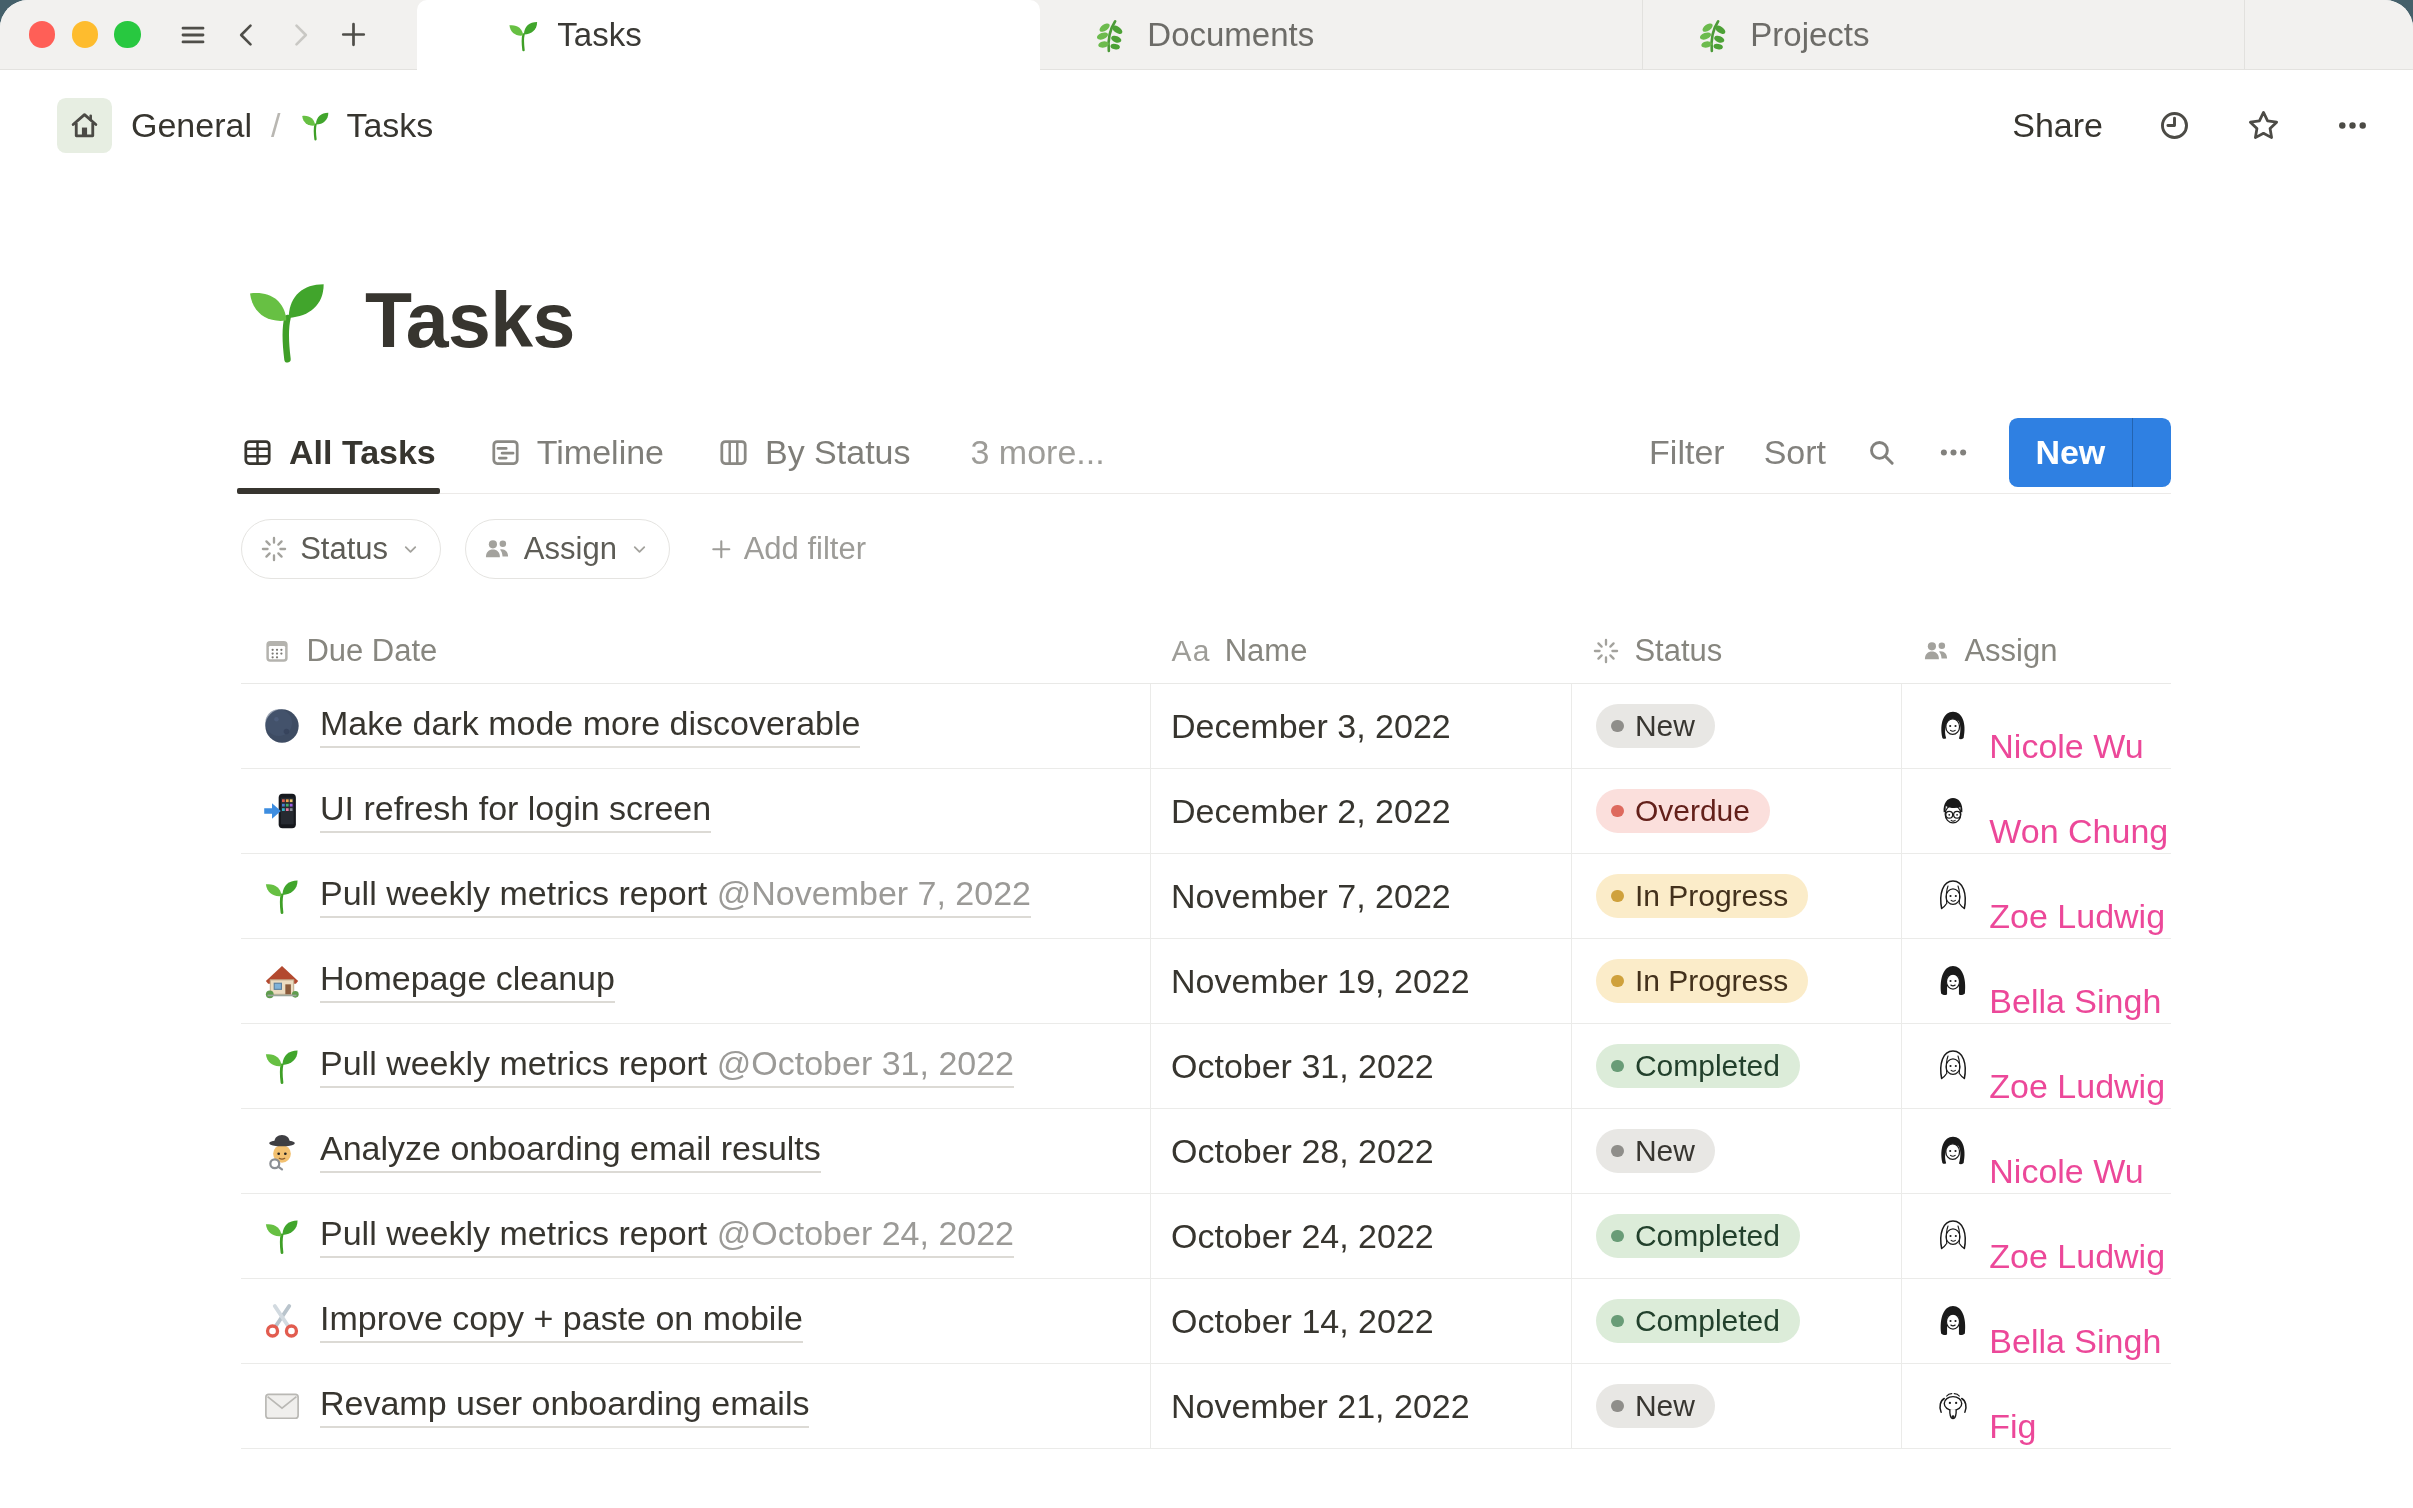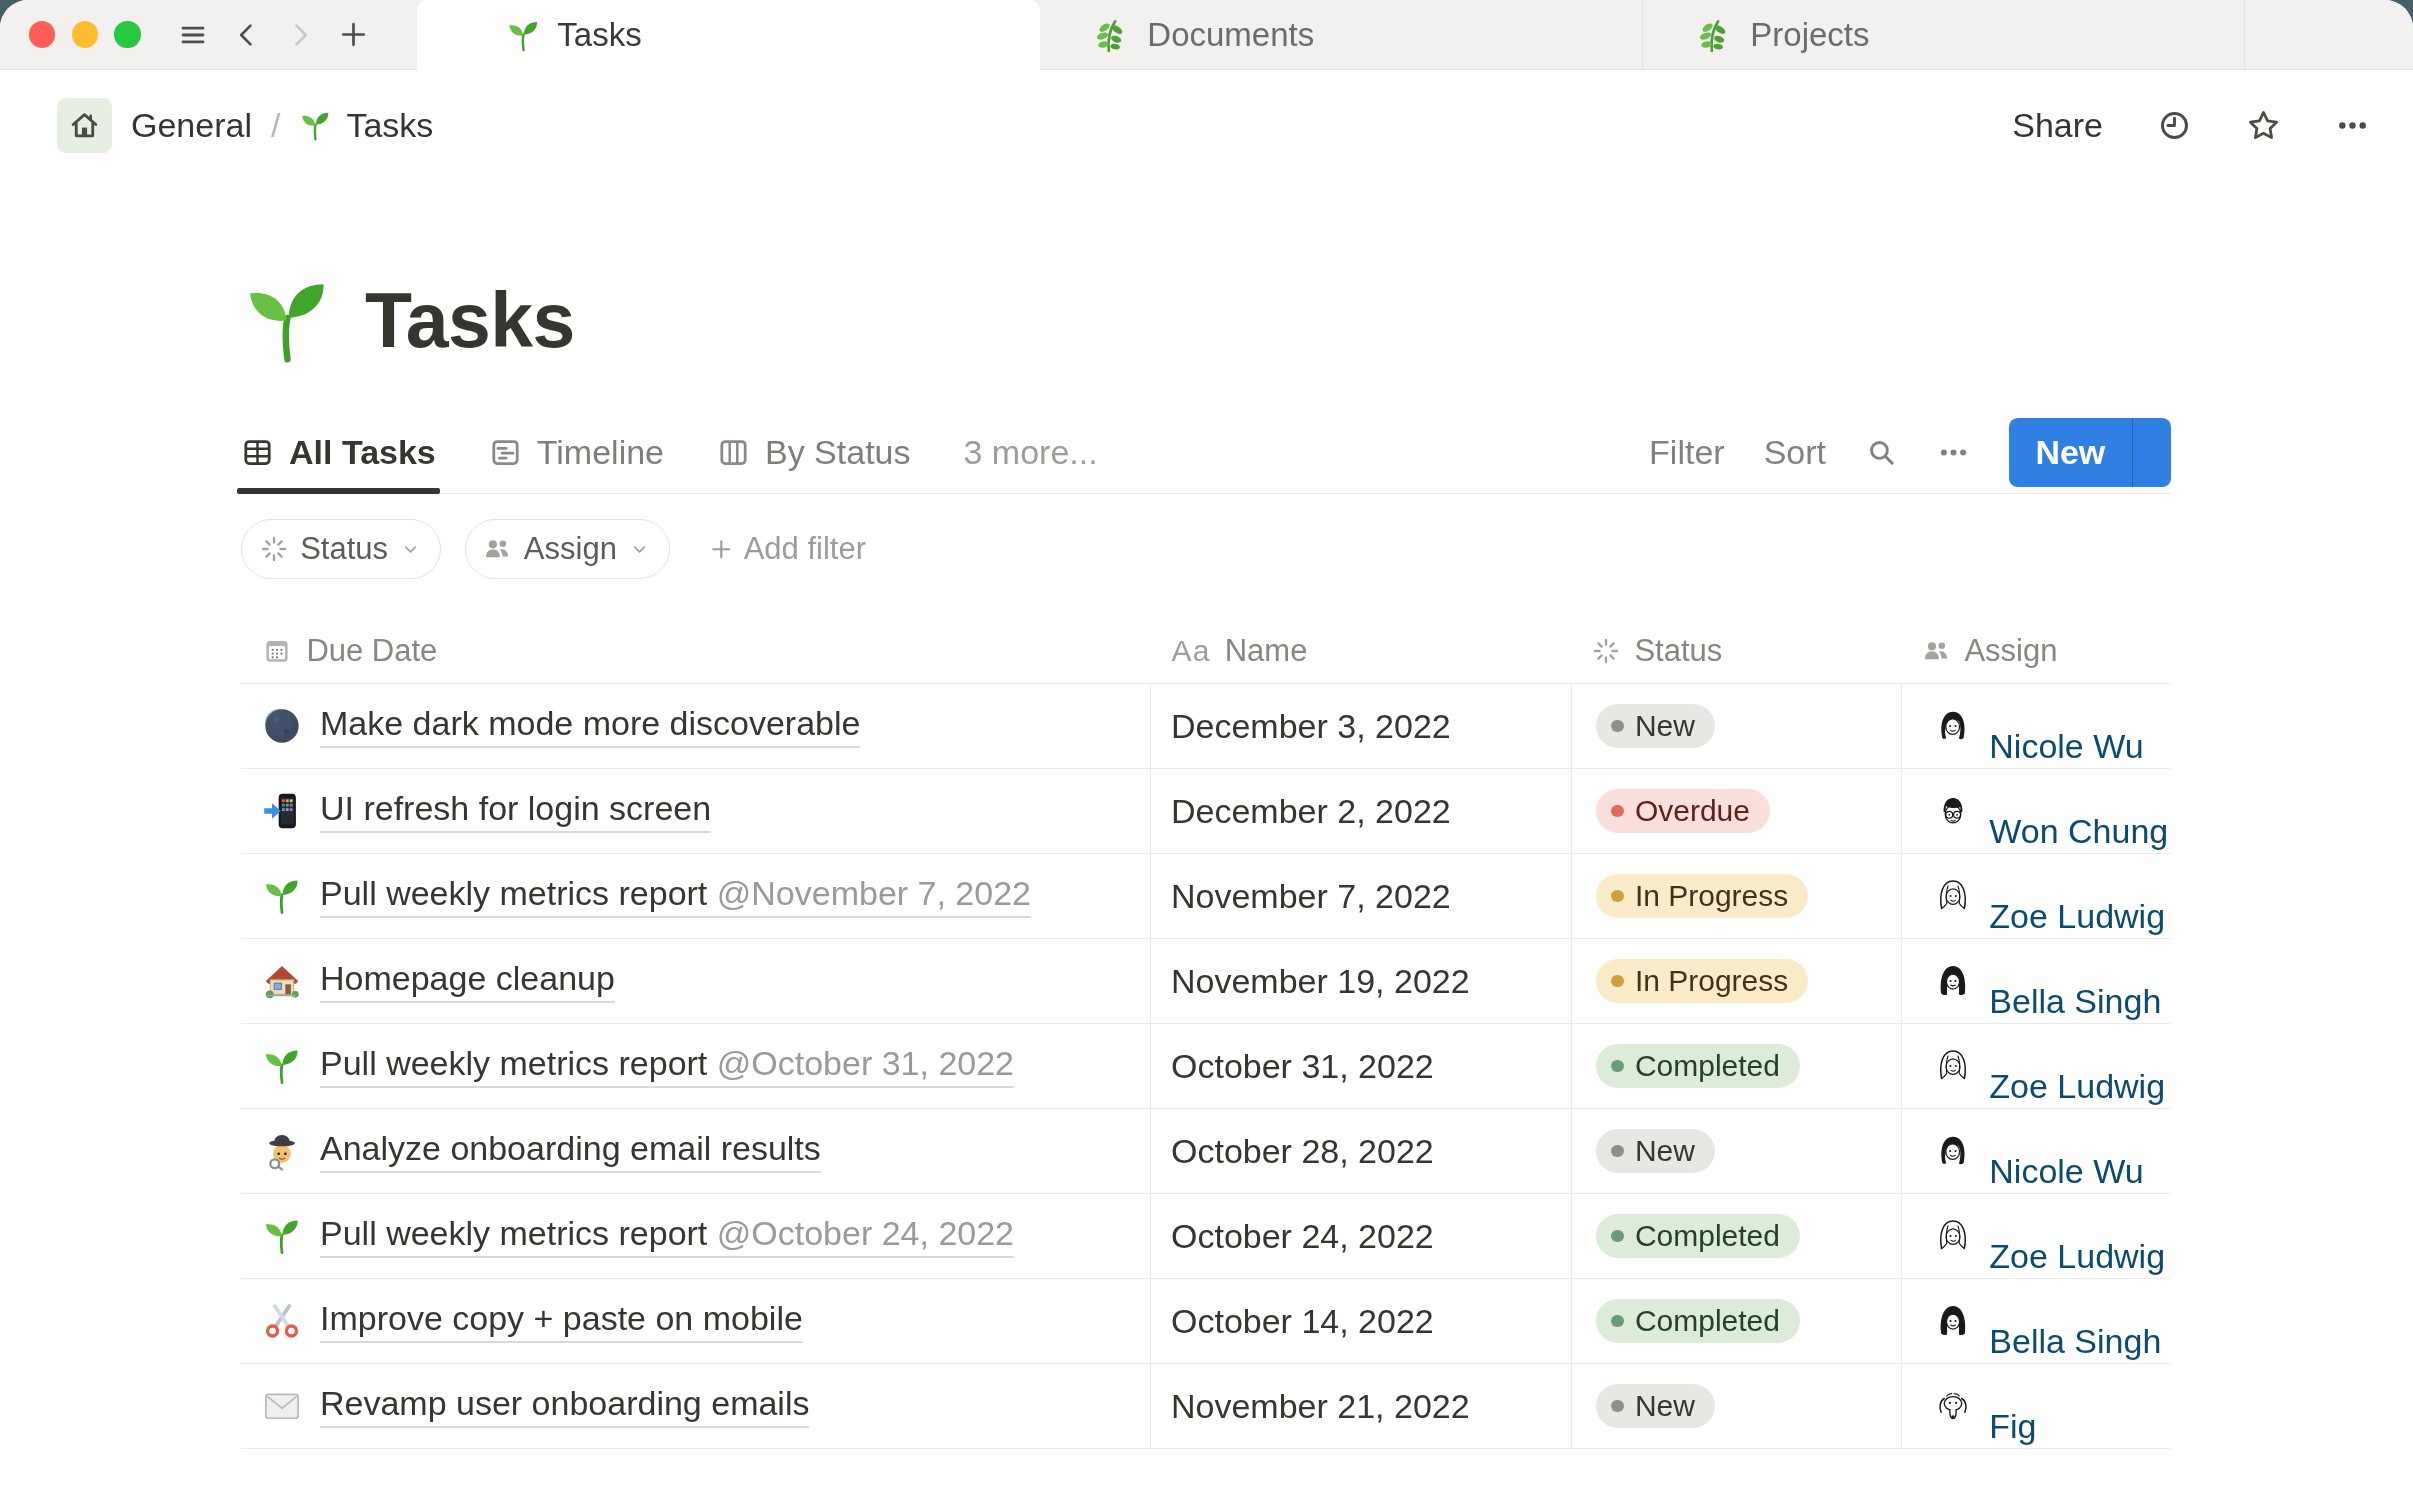--- a/index.html
+++ b/index.html
@@ -31,21 +31,21 @@
   
   .content{padding:0 242px 0 241px;}
   .title-row{margin-top:93px;display:flex;align-items:center;gap:31px;}
   .page-title{font-size:77px;font-weight:700;letter-spacing:-0.6px;color:#37352f;margin:0;}
   
   .views-row{margin-top:44px;height:83px;display:flex;align-items:center;border-bottom:1.3px solid #eceae8;position:relative;gap:37px;}
   .view-tabs{display:flex;align-items:center;gap:53px;height:100%;}
   .view-tab{display:flex;align-items:center;gap:15px;font-size:34px;color:#7f7e79;height:100%;position:relative;}
   .view-tab.active{color:#37352f;font-weight:700;}
   .view-tab.active:after{content:"";position:absolute;left:-3.8px;right:-3.8px;bottom:-1.3px;height:6.3px;background:#37352f;border-radius:1.9px;}
-  .view-more{font-size:34px;color:#9d9c98;margin-left:0;}
+  .view-more{font-size:34px;color:#9d9c98;margin-left:7px;}
   .view-actions{margin-left:auto;display:flex;align-items:center;gap:39px;}
   .va-label{font-size:34px;color:#82817d;}
   .new-btn{display:flex;align-items:center;height:69px;border-radius:8.8px;color:#fff;font-size:34px;font-weight:600;overflow:hidden;}
   .nb-label{padding:0 26.4px;}
   .nb-div{width:1.3px;align-self:stretch;background:rgba(0,0,0,0.22);}
   .nb-caret{padding:0 19px;display:flex;align-items:center;}
   
   .chips-row{margin-top:25px;display:flex;align-items:center;gap:24px;}
   .chip{display:flex;align-items:center;gap:12.6px;height:60px;padding:0 20px 0 17.6px;border:1.3px solid #e5e4e1;
         border-radius:628px;font-size:31px;color:#5d5c56;background:#fff;}
@@ -59,21 +59,21 @@
   .td + .td{border-left:1.3px solid #ebebe9;}
   .td-name{padding-left:21.4px;gap:17.6px;}
   .task-name{border-bottom:2.5px solid #dcdad5;padding-bottom:2.5px;font-weight:500;white-space:nowrap;color:#37352f;}
   .mention{color:#9b9a97;}
   .td-due{padding-left:20px;color:#37352f;}
   .td-status{padding-left:24px;}
   .pill{display:inline-flex;align-items:center;gap:11.3px;height:44px;padding:0 20px 0 15px;border-radius:628px;
         font-size:30px;font-weight:500;white-space:nowrap;}
   .dot{width:12.6px;height:12.6px;border-radius:50%;flex:0 0 12.6px;}
   .td-assign{padding-left:31px;gap:16.3px;}
-  .assignee-name{color:#0c4a6e;margin-top:41px;}
+  .assignee-name{color:#ec4899;margin-top:41px;}
   
   [data-icon]{display:inline-flex;align-items:center;justify-content:center;}
   [data-icon] svg{width:100%;height:100%;display:block;}
   .i30{width:19px;height:19px;} .i36{width:22.6px;height:22.6px;} .i40{width:25px;height:25px;}
   .i44{width:28px;height:28px;} .i46{width:29px;height:29px;} .i48{width:30px;height:30px;}
   .i52{width:33px;height:33px;} .i56{width:35px;height:35px;} .i60{width:38px;height:38px;}
   .i64{width:40px;height:40px;} .i148{width:93px;height:93px;}
   .aa{width:auto;height:auto;font-size:30px;color:#9e9d98;font-weight:400;letter-spacing:1.3px;}
 </style>
 </head>

